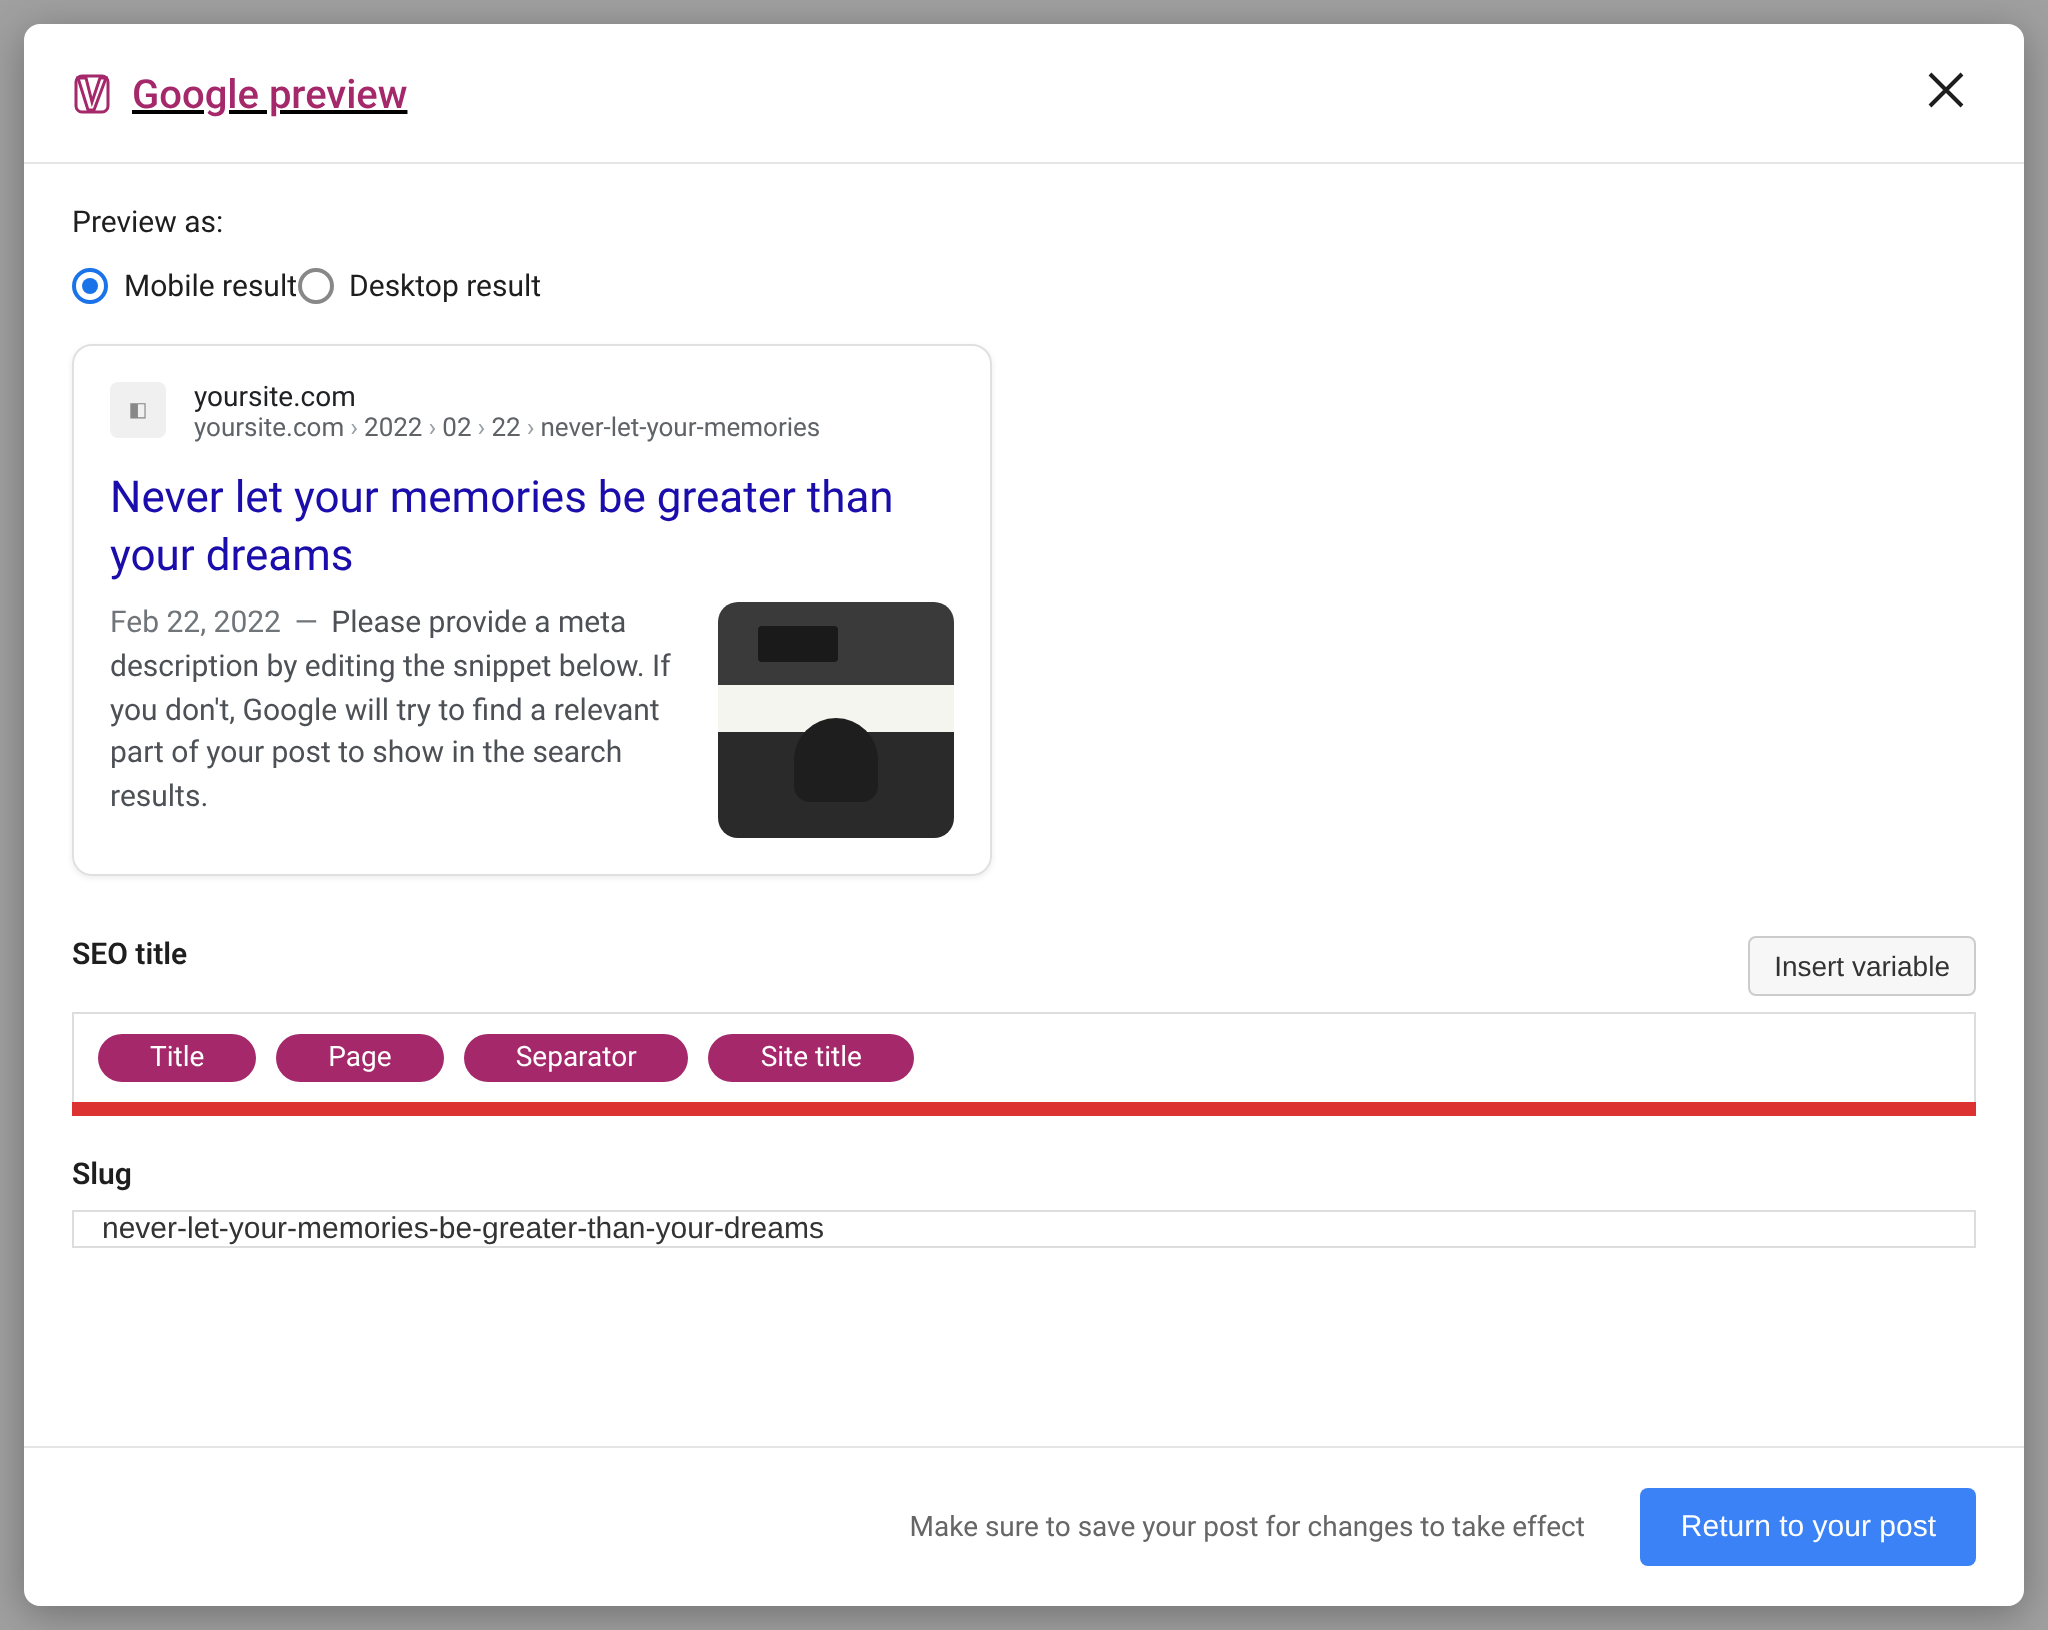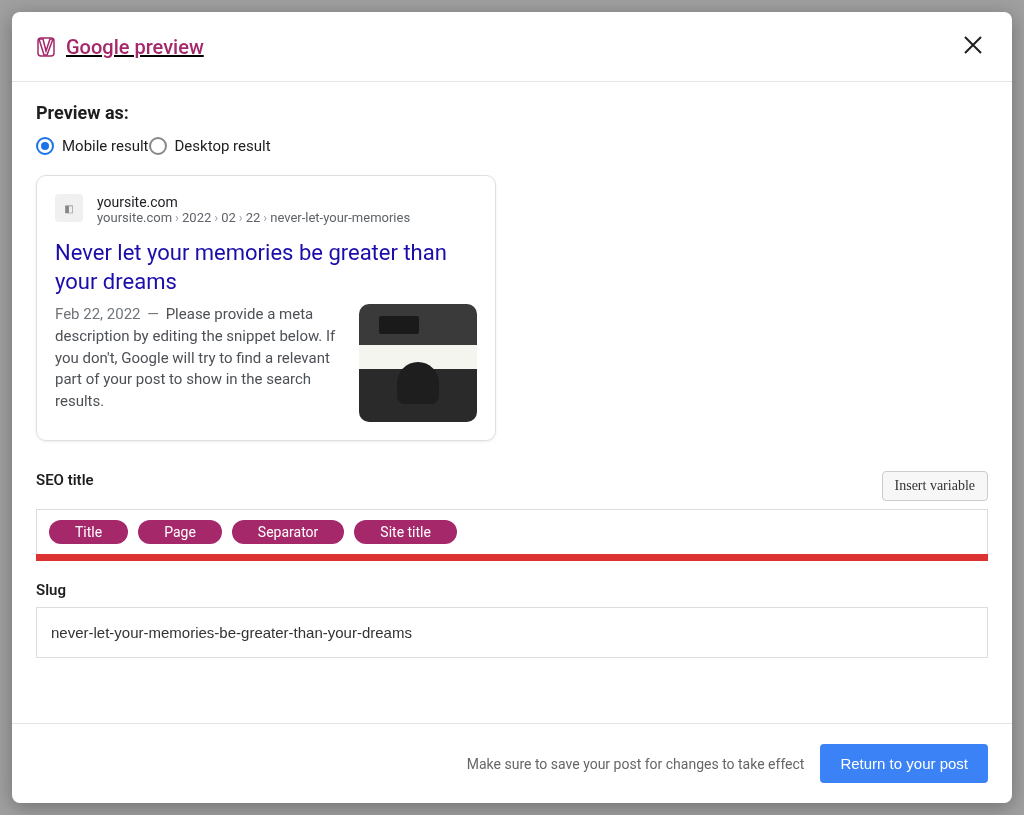--- a/index.html
+++ b/index.html
@@ -59,22 +59,22 @@
       padding: 4px;
       display: flex;
       align-items: center;
     }
     .modal-body {
       flex: 1;
       overflow-y: auto;
       padding: 20px 24px 0 24px;
     }
     .preview-as-label {
-      font-size: 18px;
-      font-weight: 700;
+      font-size: 15px;
+      font-weight: 400;
       color: #1e1e1e;
       margin-bottom: 14px;
     }
     .radio-group {
       display: flex;
       margin-bottom: 20px;
     }
     .radio-option {
       display: flex;
       align-items: center;
@@ -210,21 +210,20 @@
       color: #1e1e1e;
     }
     .insert-var-btn {
       padding: 6px 12px;
       background: #f7f7f7;
       border: 1px solid #ccc;
       border-radius: 4px;
       font-size: 14px;
       color: #333;
       cursor: pointer;
-      font-family: Liberation Serif, serif;
     }
     .seo-title-input {
       width: 100%;
       border: 1px solid #ddd;
       border-radius: 0;
       padding: 10px 12px;
       display: flex;
       gap: 10px;
       align-items: center;
     }
@@ -238,30 +237,30 @@
     }
     .progress-bar {
       height: 7px;
       background: #dc3232;
       margin-bottom: 20px;
       margin-top: -1px;
     }
     .slug-input {
       width: 100%;
       border: 1px solid #ddd;
-      padding: 16px 14px;
+      padding: 0 14px;
       font-size: 15px;
       color: #333;
       background: #fff;
     }
     .modal-footer {
       display: flex;
       align-items: center;
       justify-content: flex-end;
-      gap: 16px;
+      gap: 28px;
       padding: 20px 24px;
       border-top: 1px solid #e5e5e5;
     }
     .footer-hint {
       font-size: 14px;
       color: #666;
     }
     .return-btn {
       background: #3b82f6;
       color: #fff;

